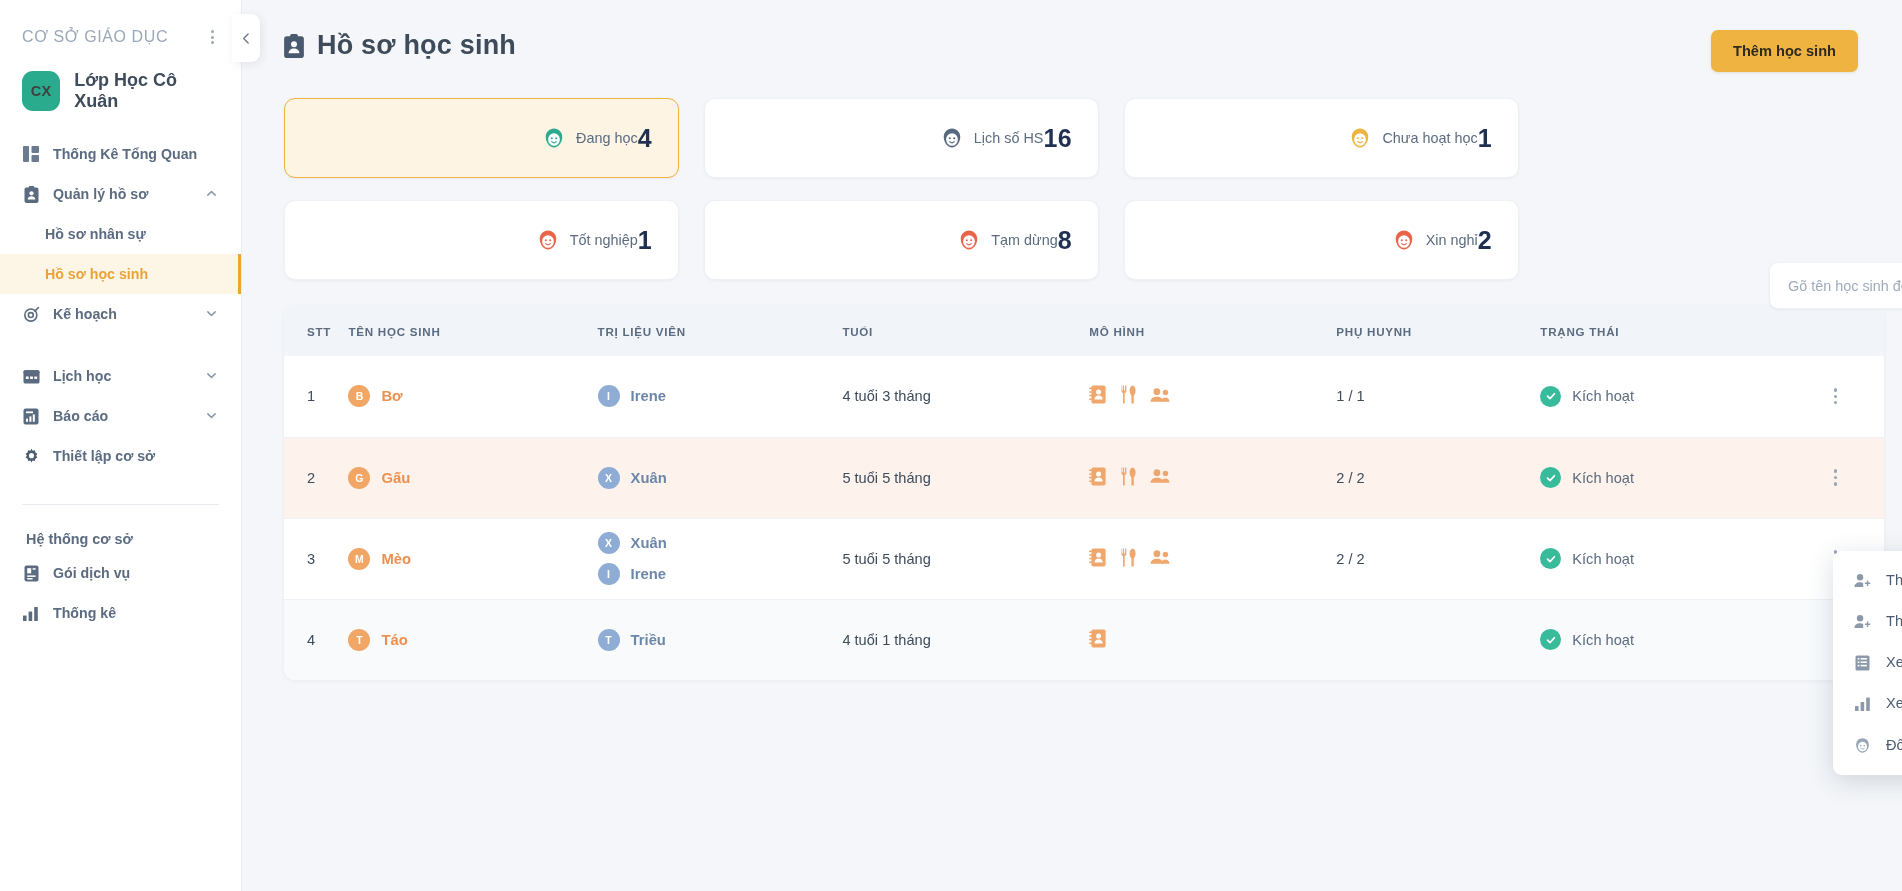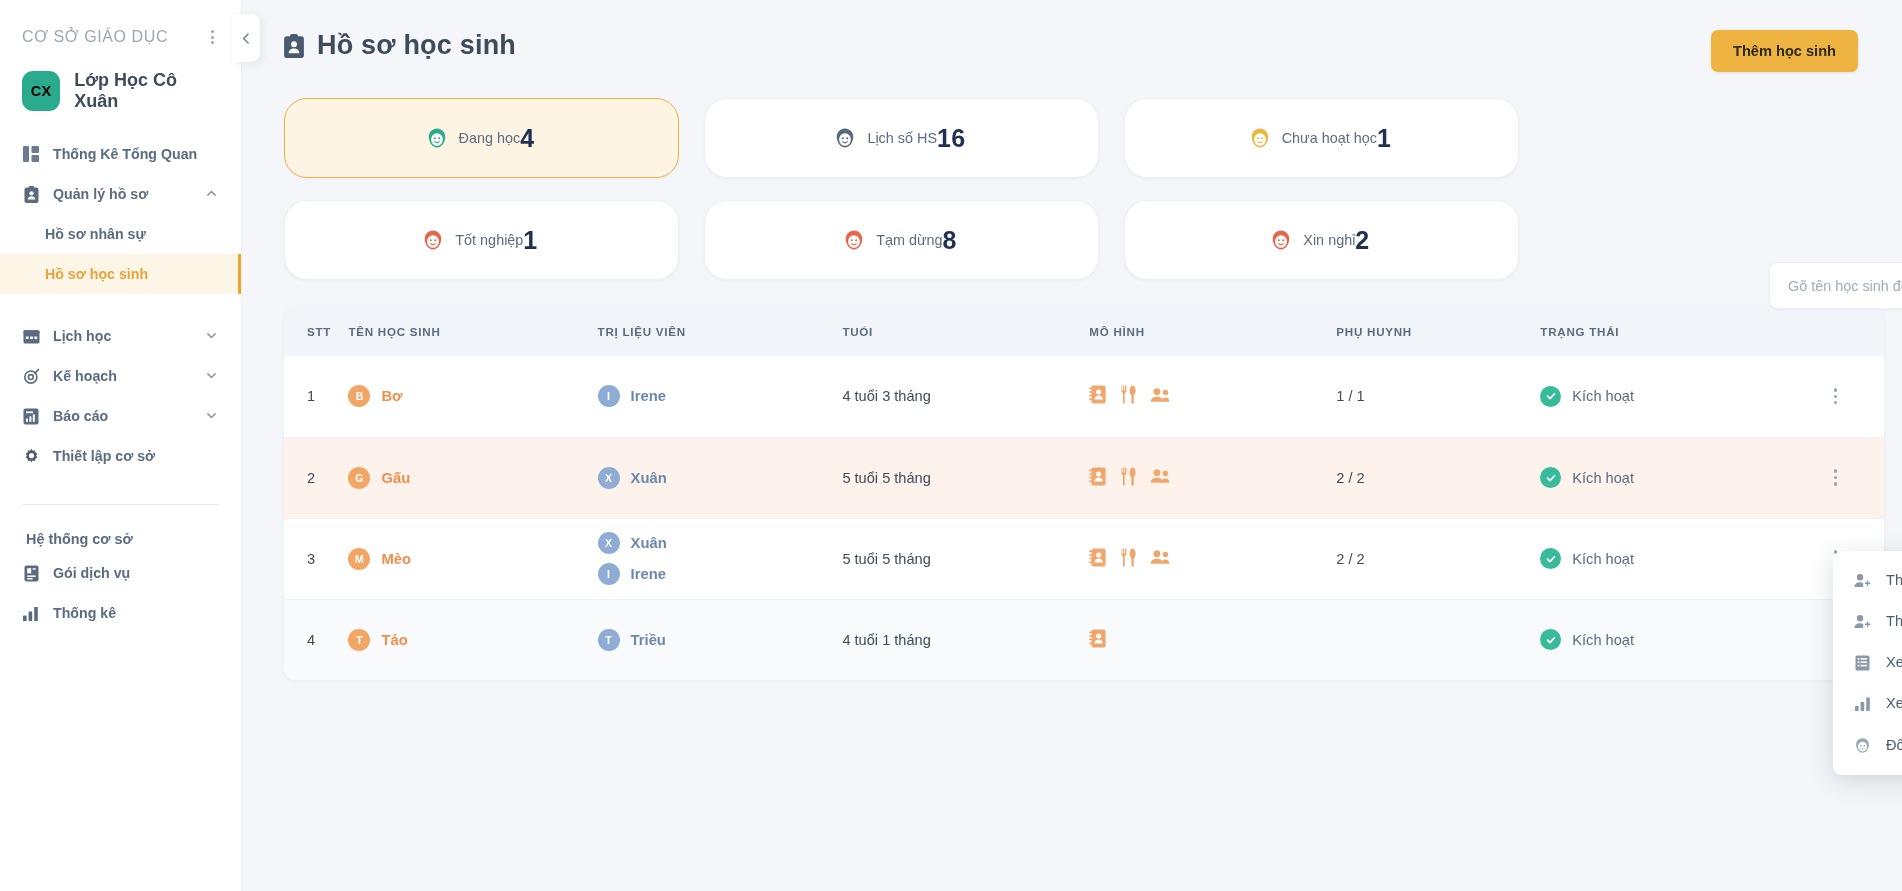--- a/index.html
+++ b/index.html
@@ -32,21 +32,21 @@
     padding: 4px 5px; cursor: pointer;
   }
   .sb-dots i { width: 3px; height: 3px; border-radius: 50%; background: #9aa7b6; display: block; }
 
   .sb-brand {
     display: flex; align-items: center; gap: 14px;
     padding: 22px 22px 0 22px;
   }
   .brand-avatar {
     width: 40px; height: 40px; border-radius: 11px; background: #2bab8e;
-    color: #000000; font-size: 14.5px; font-weight: 700; letter-spacing: .3px;
+    color: #404040; font-size: 14.5px; font-weight: 700; letter-spacing: .3px;
     display: flex; align-items: center; justify-content: center;
   }
   .brand-name { font-size: 18px; font-weight: 700; color: #3e4b5b; }
 
   .sb-nav { margin-top: 22px; }
   .nav-item {
     display: flex; align-items: center; gap: 13px;
     padding: 11px 22px; font-size: 14.2px; font-weight: 600;
     color: #5b6b80; cursor: pointer; position: relative;
   }
@@ -97,24 +97,24 @@
     padding: 13px 22px; border-radius: 7px; cursor: pointer;
     box-shadow: 0 1px 3px rgba(120,90,20,.14);
   }
 
   
   .stats {
     display: grid; grid-template-columns: repeat(3, 395px);
     gap: 22px 25px; padding: 26px 0 0 42px;
   }
   .stat-card {
-    height: 80px; background: #fff; border-radius: 23px;
+    height: 80px; background: #fff; border-radius: 11px;
     border: 1px solid #edf0f4;
     box-shadow: 0 1px 3px rgba(45,62,90,.05);
-    display: flex; align-items: center; justify-content: center;
+    display: flex; align-items: center; justify-content: flex-end;
     padding: 0 26px 0 23px; cursor: pointer;
   }
   .stat-card.active { background: #fdf4e3; border: 1.6px solid #eeb341; }
   .stat-left { display: flex; align-items: center; gap: 11px; }
   .stat-label { font-size: 14.4px; color: #5b6b80; font-weight: 500; }
   .stat-value { font-size: 25px; font-weight: 800; color: #1f3050; letter-spacing: .4px; }
   .face { width: 22px; height: 22px; flex: 0 0 22px; }
 
   
   .search-wrap { position: absolute; left: 1527px; top: 262px; }
@@ -250,47 +250,47 @@
         </span>
       </div>
 
       <div class="nav-sub">
         <span>Hồ sơ nhân sự</span>
       </div>
       <div class="nav-sub active">
         <span>Hồ sơ học sinh</span>
       </div>
 
+      <div class="nav-item">
+        <span class="ico">
+          <svg width="17" height="17" viewBox="0 0 18 18" fill="none" stroke="#5b6b80" stroke-width="1.7">
+              <circle cx="8.3" cy="9.6" r="6.4"></circle>
+              <circle cx="8.3" cy="9.6" r="2.6"></circle>
+              <path d="M12.5 5.4 16.4 1.6" stroke-linecap="round"></path>
+            </svg>
+        </span>
+        <span class="lbl">Kế hoạch</span>
+        <span class="chev">
+          <svg width="13" height="13" viewBox="0 0 16 16" fill="none" stroke="#8b99ab" stroke-width="1.9" stroke-linecap="round" stroke-linejoin="round">
+              <path d="M3.5 6 8 10.5 12.5 6"></path>
+            </svg>
+        </span>
+      </div>
+
       <div class="nav-item" style="margin-top:22px">
         <span class="ico">
           <svg width="17" height="17" viewBox="0 0 18 18" fill="#5b6b80">
               <rect x="0.5" y="2.5" width="17" height="14" rx="2"></rect>
               <rect x="0.5" y="2.5" width="17" height="3.6" rx="1.6" fill="#5b6b80"></rect>
               <rect x="3" y="9" width="3" height="2.6" fill="#fff"></rect>
               <rect x="7.5" y="9" width="3" height="2.6" fill="#fff"></rect>
               <rect x="12" y="9" width="3" height="2.6" fill="#fff"></rect>
             </svg>
         </span>
         <span class="lbl">Lịch học</span>
-        <span class="chev">
-          <svg width="13" height="13" viewBox="0 0 16 16" fill="none" stroke="#8b99ab" stroke-width="1.9" stroke-linecap="round" stroke-linejoin="round">
-              <path d="M3.5 6 8 10.5 12.5 6"></path>
-            </svg>
-        </span>
-      </div>
-
-      <div class="nav-item">
-        <span class="ico">
-          <svg width="17" height="17" viewBox="0 0 18 18" fill="none" stroke="#5b6b80" stroke-width="1.7">
-              <circle cx="8.3" cy="9.6" r="6.4"></circle>
-              <circle cx="8.3" cy="9.6" r="2.6"></circle>
-              <path d="M12.5 5.4 16.4 1.6" stroke-linecap="round"></path>
-            </svg>
-        </span>
-        <span class="lbl">Kế hoạch</span>
         <span class="chev">
           <svg width="13" height="13" viewBox="0 0 16 16" fill="none" stroke="#8b99ab" stroke-width="1.9" stroke-linecap="round" stroke-linejoin="round">
               <path d="M3.5 6 8 10.5 12.5 6"></path>
             </svg>
         </span>
       </div>
 
       <div class="nav-item">
         <span class="ico">
           <svg width="16" height="17" viewBox="0 0 16 17" fill="#5b6b80">

